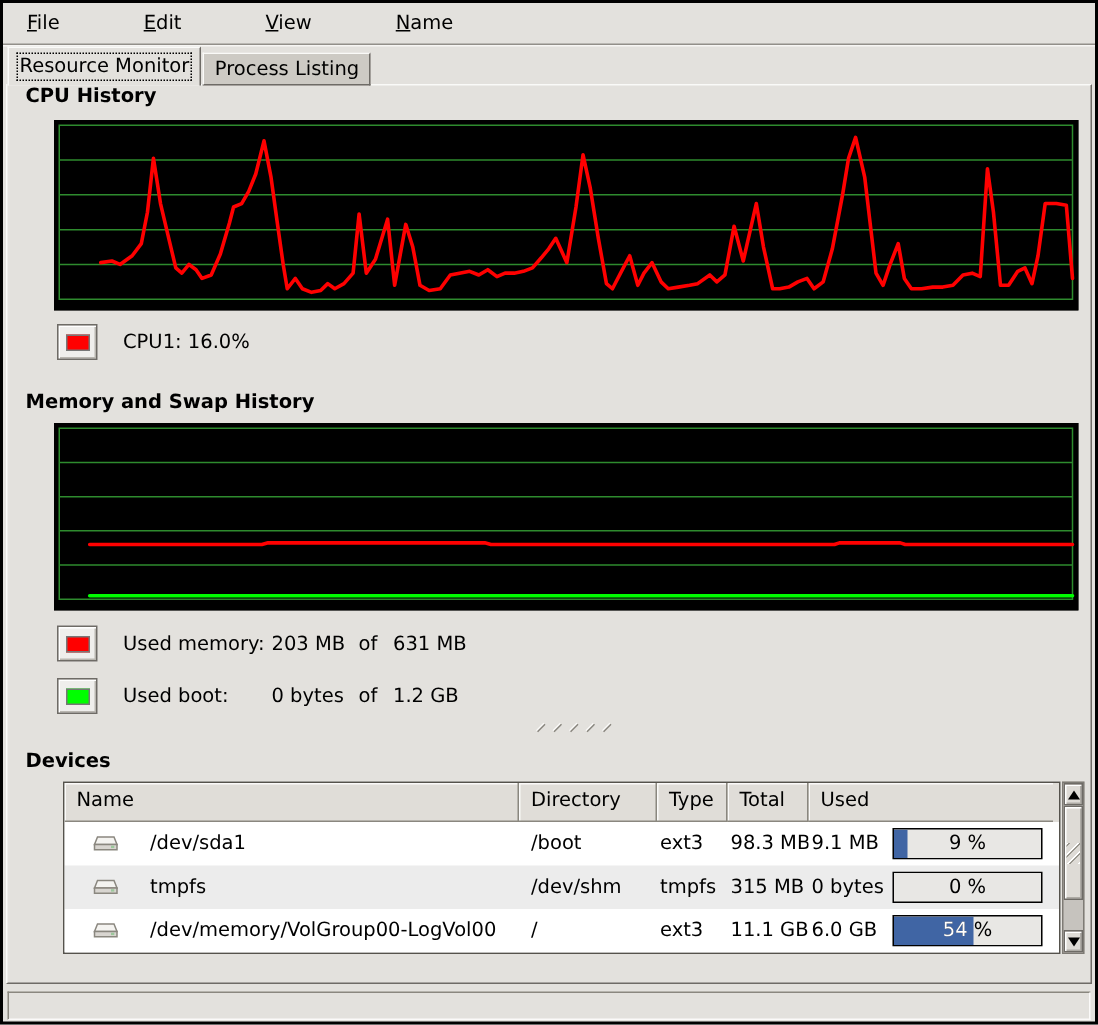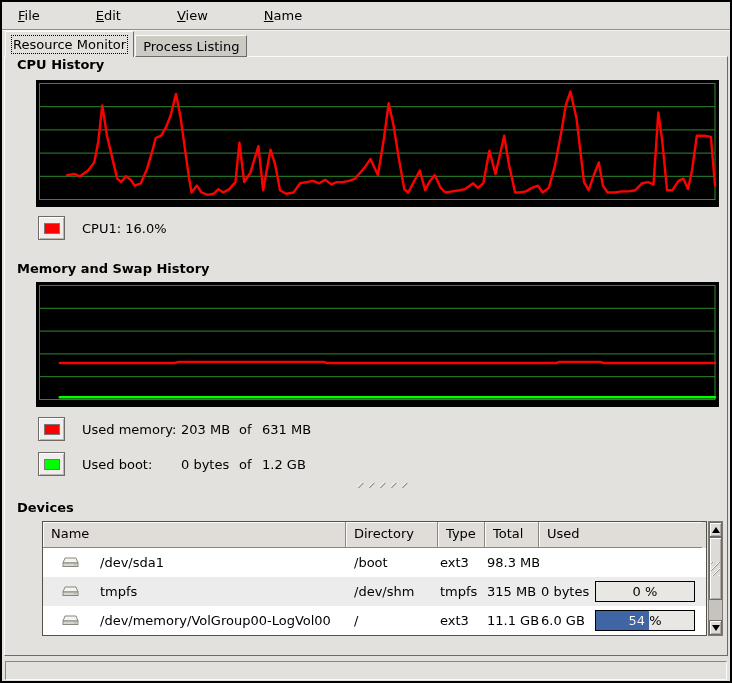--- a/index.html
+++ b/index.html
@@ -184,20 +184,28 @@
               <svg width="17" height="12" viewBox="0 0 17 12">
                 <polygon points="3,1 14,1 16,6 1,6" fill="#f4f3f0" stroke="#8a877f" stroke-width="1"></polygon>
                 <rect x="1" y="6" width="15" height="3.5" fill="#d8d5d0" stroke="#8a877f" stroke-width="1"></rect>
                 <rect x="12" y="6.8" width="2.2" height="1.6" fill="#9cc89c"></rect>
               </svg>
               <span>/dev/sda1</span>
             </div>
             <div class="td dir">/boot</div>
             <div class="td typ">ext3</div>
             <div class="td tot">98.3 MB</div>
+            <div class="td used">
+              <span>9.1 MB</span>
+              <div class="pbar">
+                <div class="pfill" style="width: 9%; background: rgb(64, 101, 164);"></div>
+                <span class="plabel">9 %</span>
+                <span class="plabel white" style="clip-path: inset(0px 91% 0px 0px);">9 %</span>
+              </div>
+            </div>
           </div>
 
           <div class="trow">
             <div class="td name">
               <svg width="17" height="12" viewBox="0 0 17 12">
                 <polygon points="3,1 14,1 16,6 1,6" fill="#f4f3f0" stroke="#8a877f" stroke-width="1"></polygon>
                 <rect x="1" y="6" width="15" height="3.5" fill="#d8d5d0" stroke="#8a877f" stroke-width="1"></rect>
                 <rect x="12" y="6.8" width="2.2" height="1.6" fill="#9cc89c"></rect>
               </svg>
               <span>tmpfs</span>

